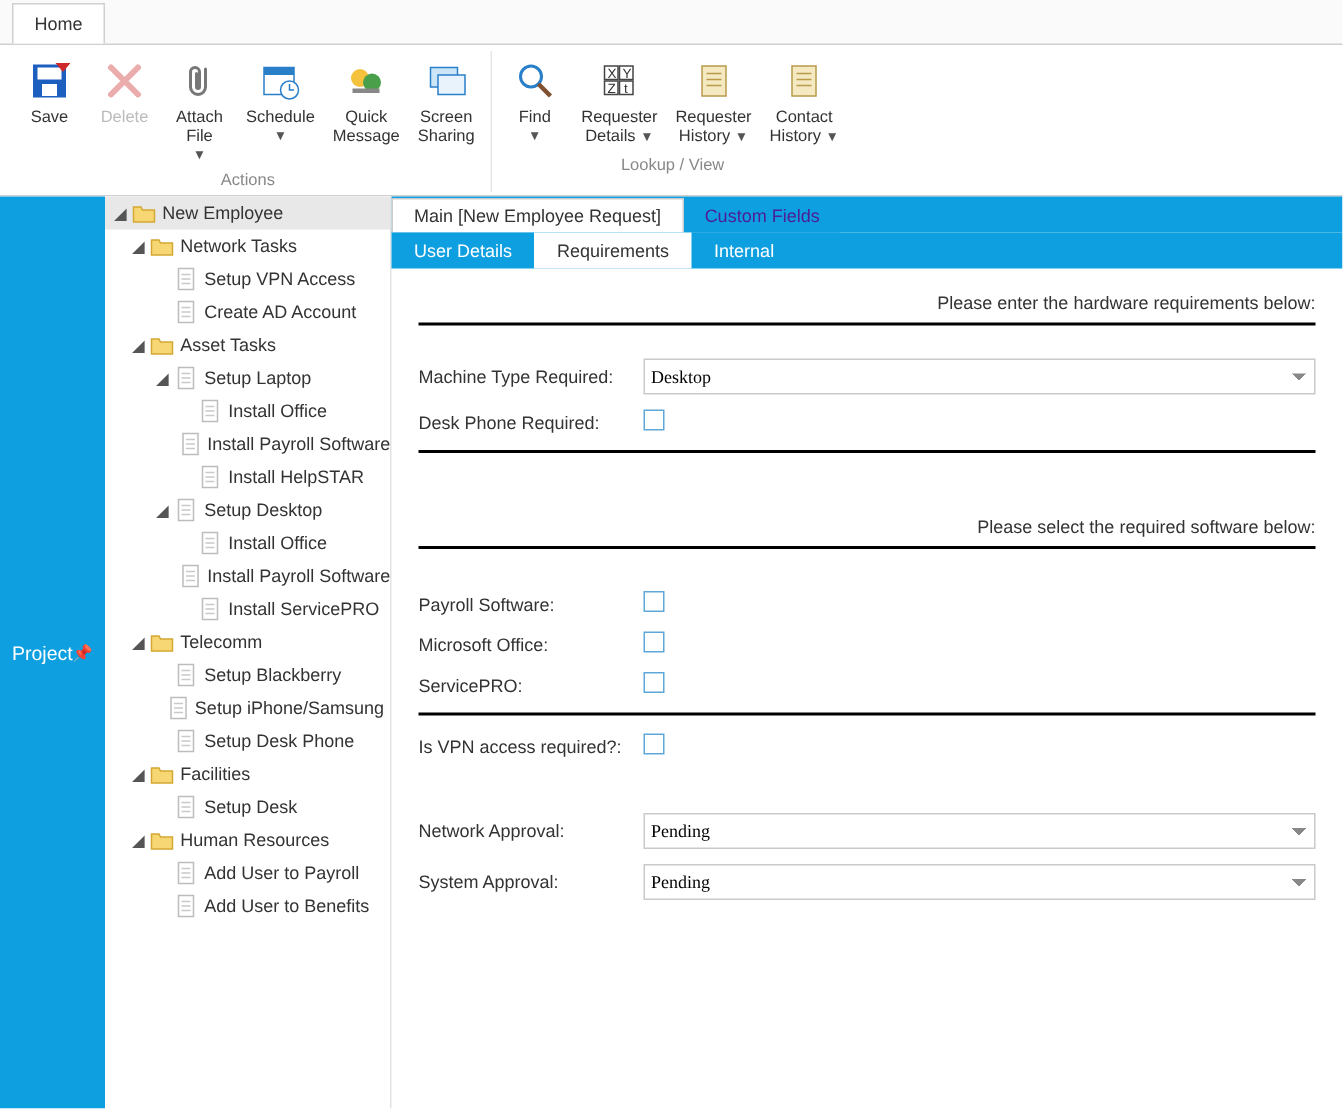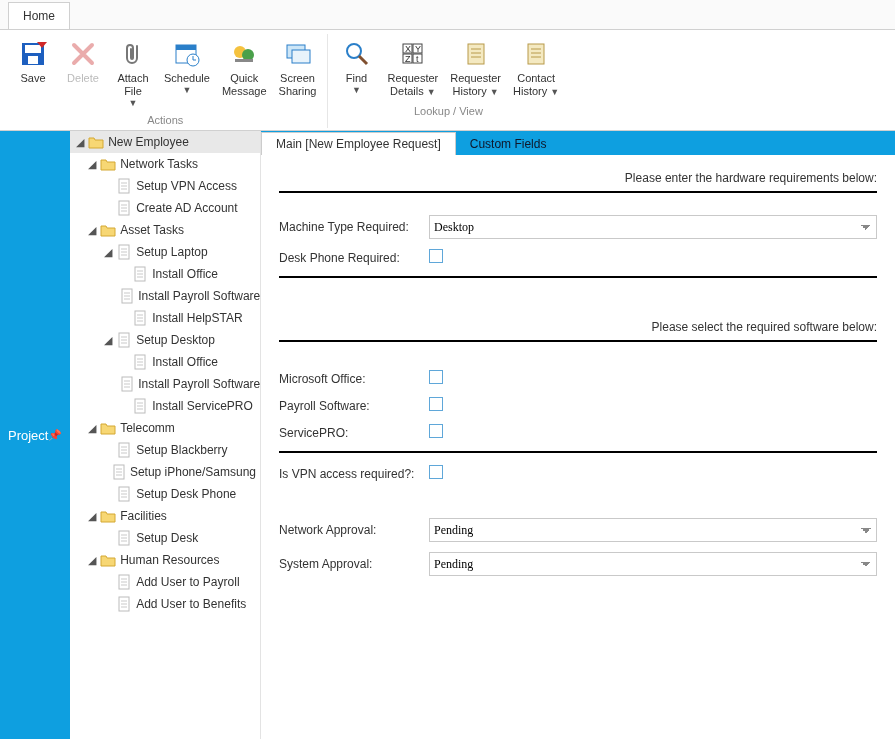--- a/index.html
+++ b/index.html
@@ -32,21 +32,21 @@
   .tree-row.selected { background:#e8e8e8; }
   .expander { width:12px; display:inline-flex; justify-content:center; color:#555; font-size:11px; }
   .tree-icon { width:16px; height:16px; display:inline-flex; align-items:center; justify-content:center; margin:0 4px 0 2px;}
   .indent1 { padding-left:16px; }
   .indent2 { padding-left:32px; }
   .indent3 { padding-left:48px; }
   
   
   .content { flex:1; display:flex; flex-direction:column; }
   .top-tabs { display:flex; background:#0e9fe0; height:24px; align-items:flex-end;text-align:right; }
-  .top-tab { padding:4px 14px; font-size:12px; color:#0f172a; cursor:pointer; background:#1aa9e8; }
+  .top-tab { padding:4px 14px; font-size:12px; color:#4c1d95; cursor:pointer; background:#1aa9e8; }
   .top-tab.inactive { background:#fff; color:#333; border:1px solid #ccc; border-bottom:none; }
   .sub-bar { background:#0e9fe0; display:flex; }
   .sub-tab { padding:5px 15px; color:#fff; font-size:12px; cursor:pointer;}
   .sub-tab.active { background:#fff; color:#333; }
   
   .form-area { flex:1; padding:10px 18px; overflow:auto; }
   .intro-row { display:flex; justify-content:flex-end; padding:6px 0 6px 0; font-size:12px; border-bottom:2px solid #000; margin-bottom:0;}
   .form-row { display:flex; align-items:center; margin:10px 0; }
   .form-label { width:150px; text-align:left; font-size:12px; padding-right:6px; }
   .form-control { flex:1; }
@@ -444,44 +444,49 @@
           <span>Add User to Benefits</span>
         </div>
       </div>
   </div>
 
   <div class="content">
     <div class="top-tabs">
       <div class="top-tab inactive">Main [New Employee Request]</div>
       <div class="top-tab" style="background:#0e9fe0">Custom Fields</div>
     </div>
+    <div class="sub-bar">
+      <div class="sub-tab">User Details</div>
+      <div class="sub-tab active">Requirements</div>
+      <div class="sub-tab">Internal</div>
+    </div>
 
     <div class="form-area">
       <div class="intro-row">Please enter the hardware requirements below:</div>
       <div style="height:12px"></div>
       <div class="form-row">
         <div class="form-label">Machine Type Required:</div>
         <div class="form-control"><select class="ctl"><option>Desktop</option></select></div>
       </div>
       <div class="form-row">
         <div class="form-label">Desk Phone Required:</div>
         <div class="form-control"><span class="cbx"></span></div>
       </div>
       <div class="section-break"></div>
 
       <div style="height:30px"></div>
       <div class="intro-row">Please select the required software below:</div>
       <div style="height:18px"></div>
 
       <div class="form-row">
+        <div class="form-label">Payroll Software:</div>
+        <div class="form-control"><span class="cbx"></span></div>
+      </div>
+      <div class="form-row">
         <div class="form-label">Microsoft Office:</div>
-        <div class="form-control"><span class="cbx"></span></div>
-      </div>
-      <div class="form-row">
-        <div class="form-label">Payroll Software:</div>
         <div class="form-control"><span class="cbx"></span></div>
       </div>
       <div class="form-row">
         <div class="form-label">ServicePRO:</div>
         <div class="form-control"><span class="cbx"></span></div>
       </div>
       <div class="section-break-thin"></div>
 
       <div class="form-row">
         <div class="form-label">Is VPN access required?:</div>

